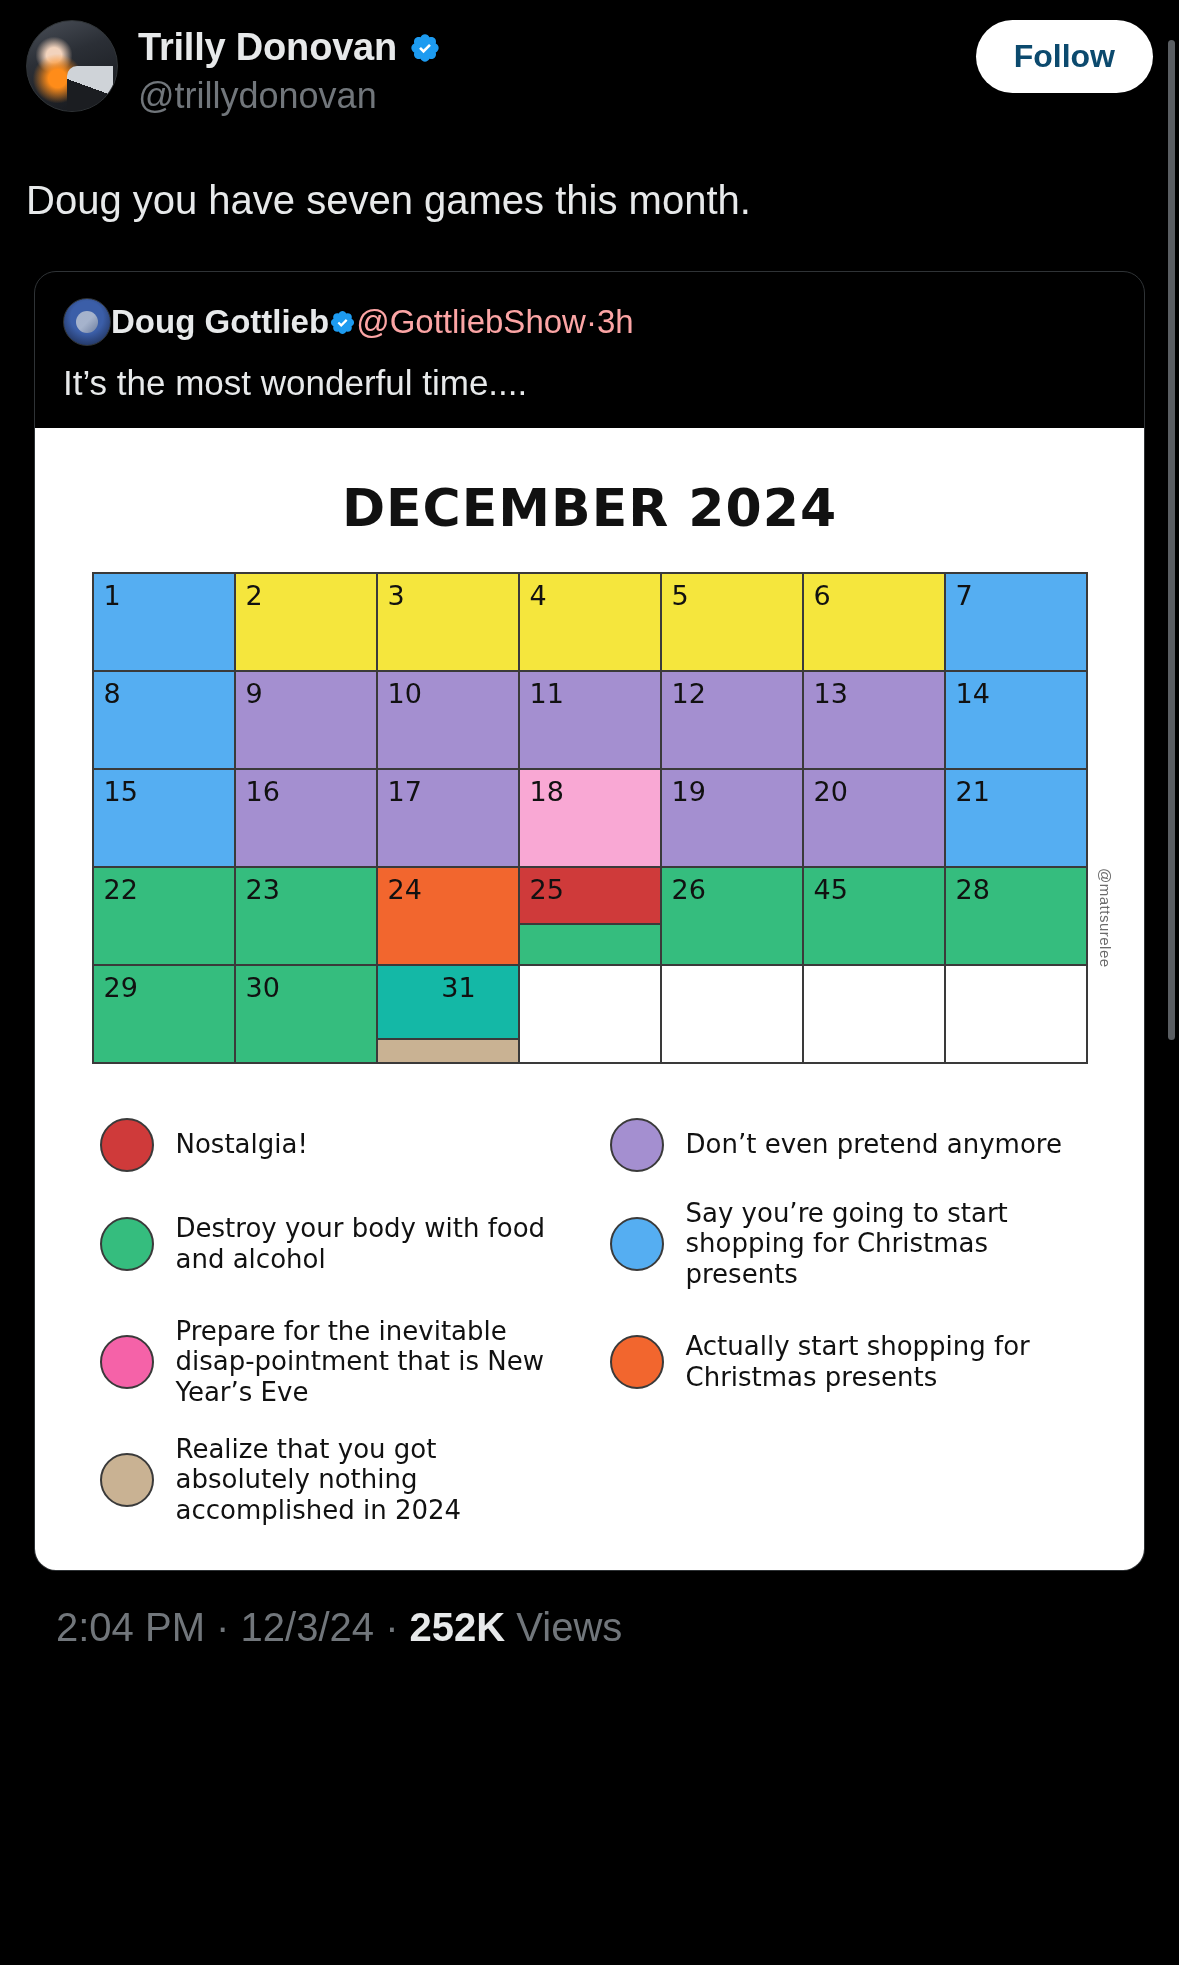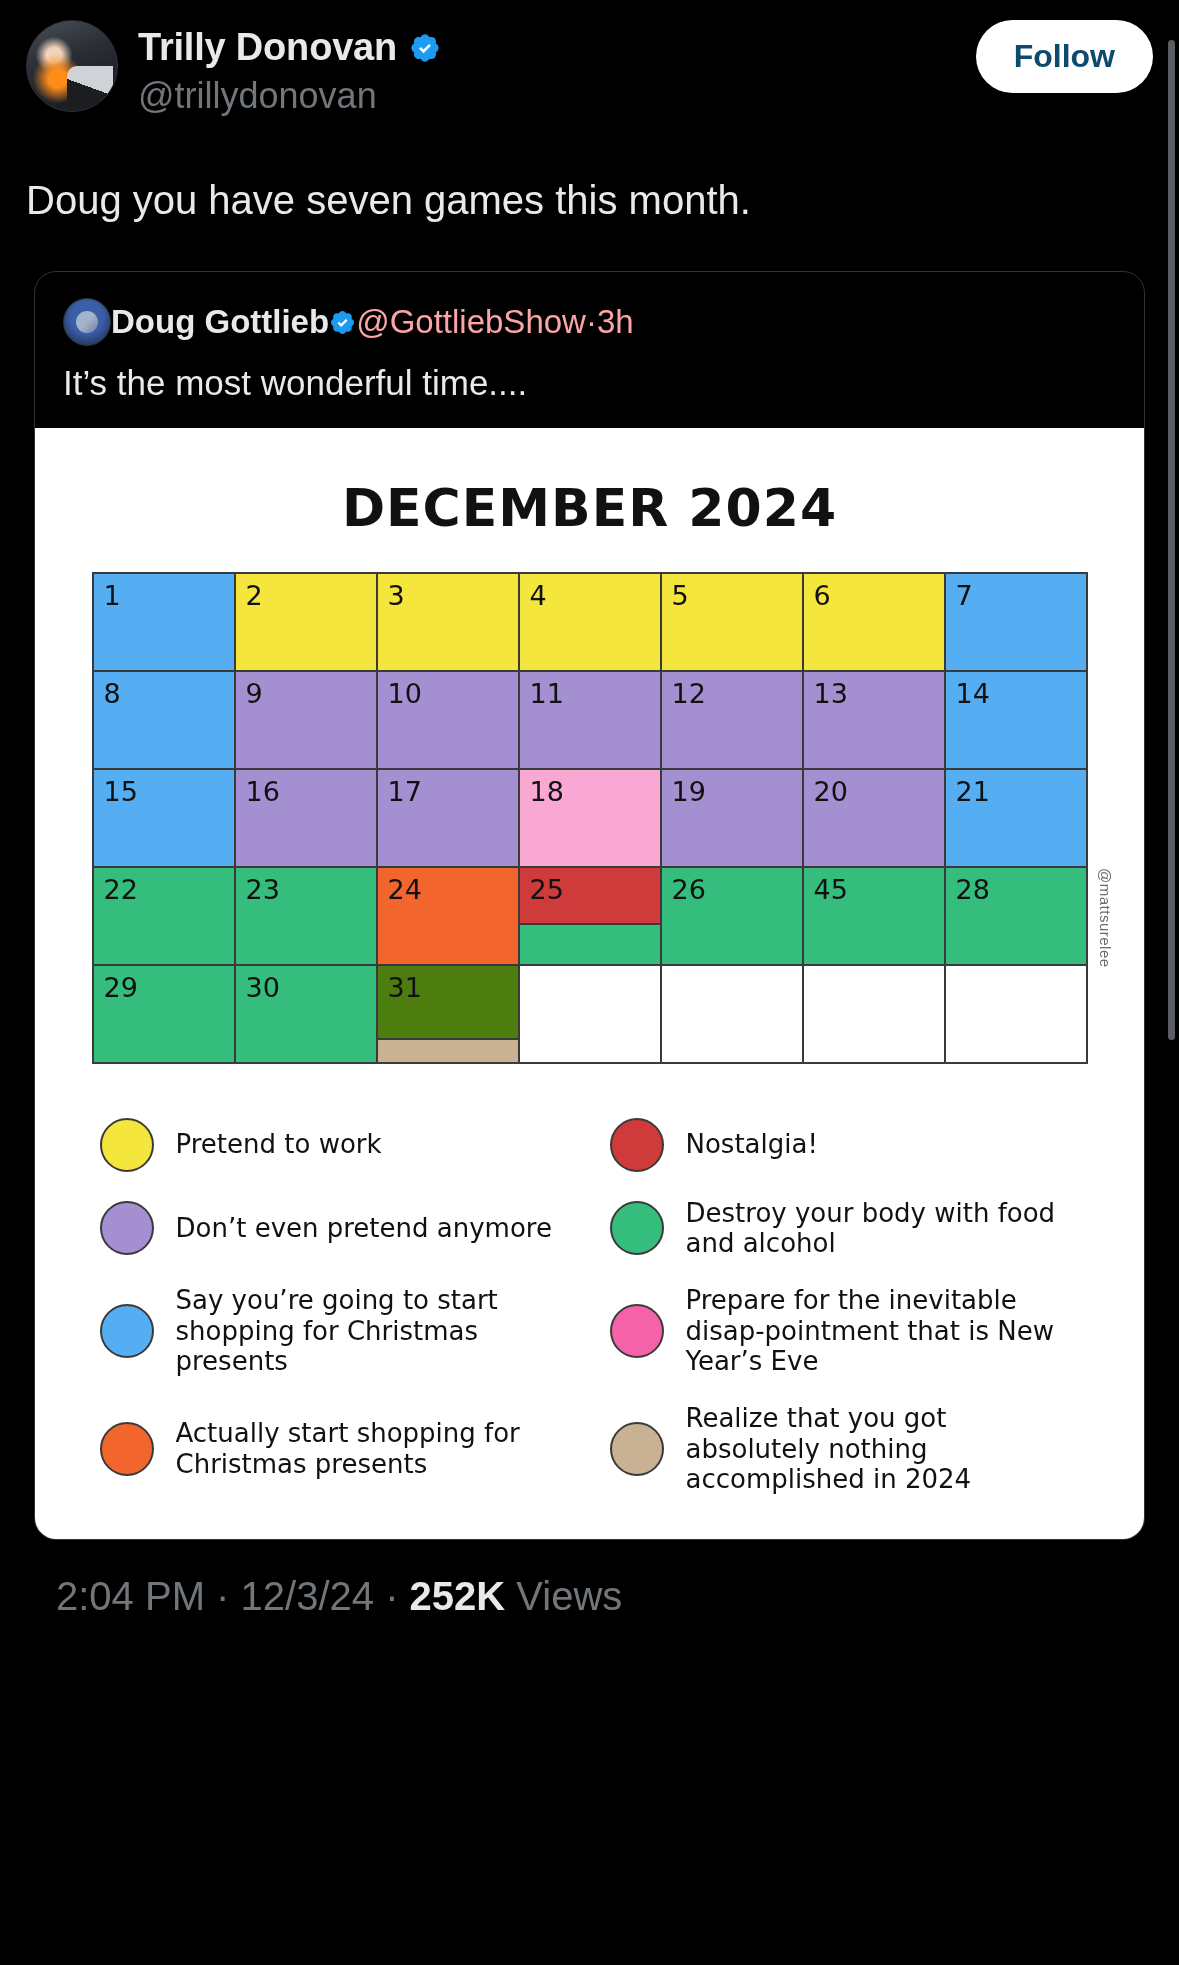--- a/index.html
+++ b/index.html
@@ -229,23 +229,24 @@
     box-sizing: border-box;
   }
   .split31 {
     position: relative;
     padding: 0 !important;
   }
   .split31 .top {
     position: absolute;
     left: 0; right: 0; top: 0;
     height: 76%;
-    background: #4d7c0f;
-    padding: 6px 0 0 10px;
-    box-sizing: border-box;
+    background: #14b8a6;
+    padding: 6px 0 0 22px;
+    box-sizing: border-box;
+    text-align: center;
   }
   .split31 .bot {
     position: absolute;
     left: 0; right: 0; bottom: 0;
     height: 24%;
     background: #c9b293;
     border-top: 2px solid #3a3a3a;
     box-sizing: border-box;
   }
 
@@ -402,24 +403,20 @@
               <td class="empty"></td>
               <td class="empty"></td>
             </tr>
           </tbody>
         </table>
         <div class="watermark">@mattsurelee</div>
       </div>
 
       <div class="legend">
         <div class="legend-item">
-          <span class="swatch" style="background:#f5e63d"></span>
-          <span class="legend-label">Pretend to work</span>
-        </div>
-        <div class="legend-item">
           <span class="swatch" style="background:#cf3a3a"></span>
           <span class="legend-label">Nostalgia!</span>
         </div>
         <div class="legend-item">
           <span class="swatch" style="background:#a48fd0"></span>
           <span class="legend-label">Don’t even pretend anymore</span>
         </div>
         <div class="legend-item">
           <span class="swatch" style="background:#35bd7e"></span>
           <span class="legend-label">Destroy your body with food and alcohol</span>

